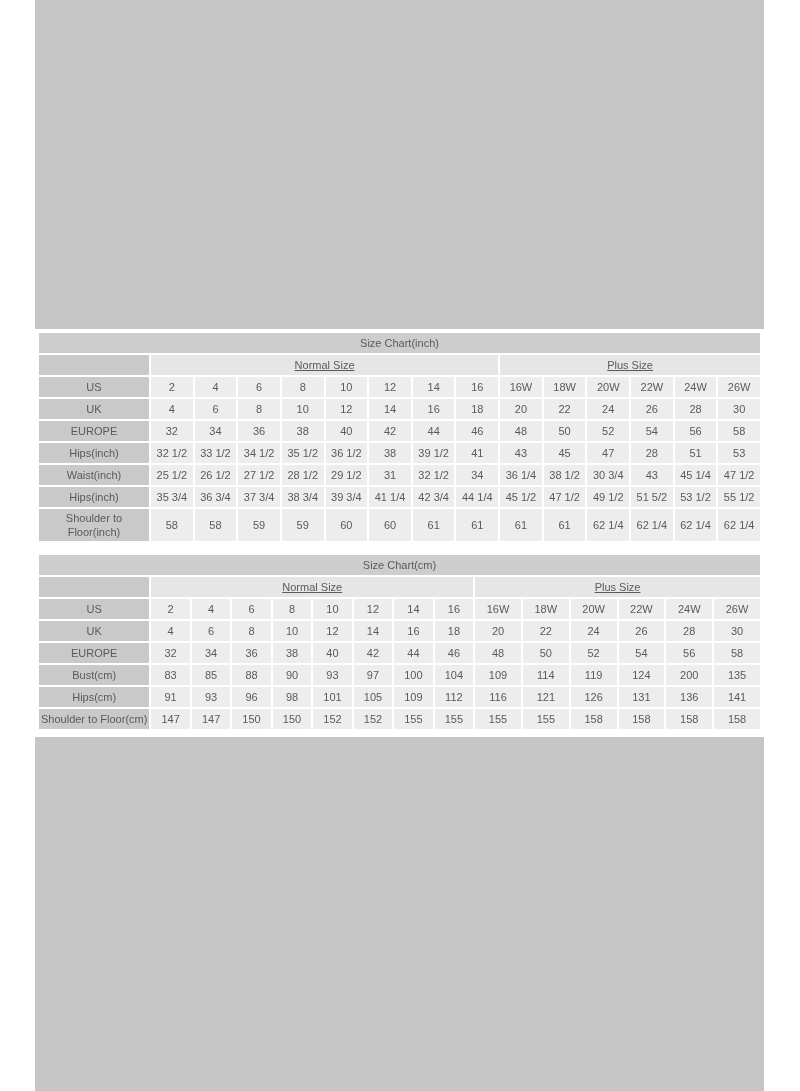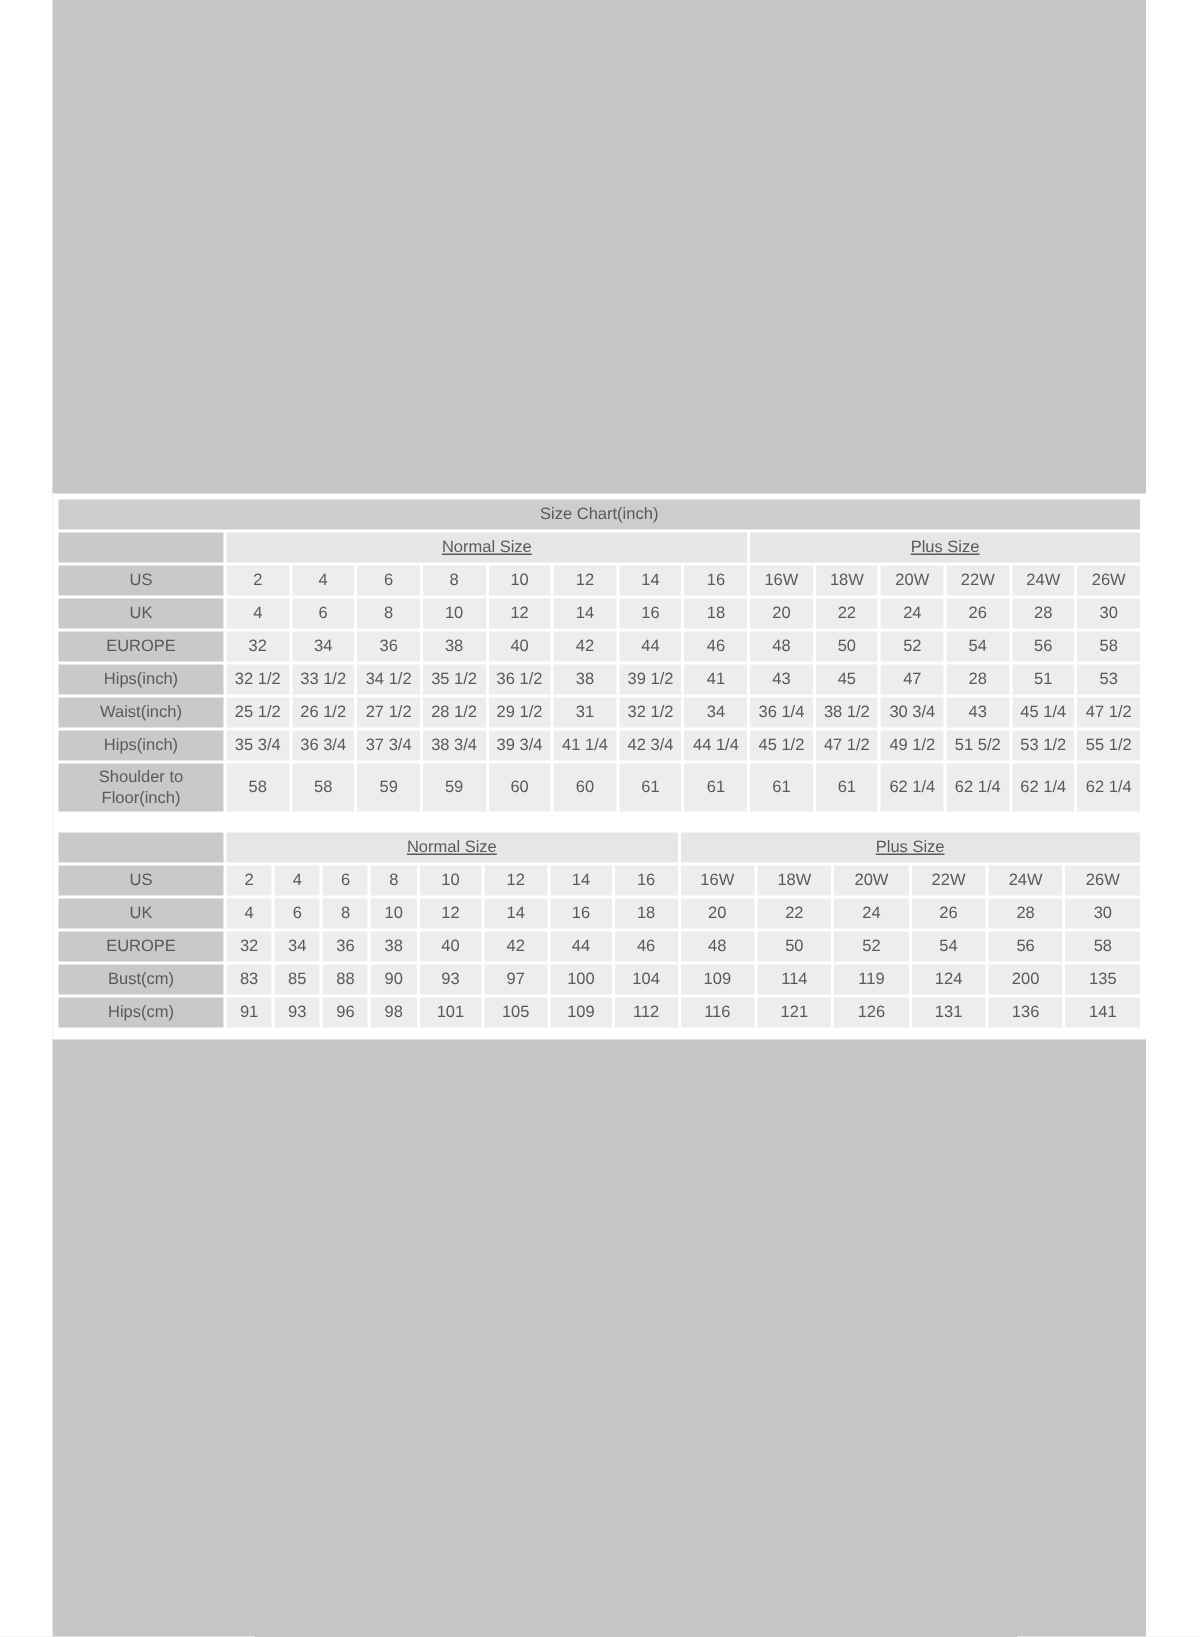--- a/index.html
+++ b/index.html
@@ -204,20 +204,23 @@
               <td class="data-cell">62 1/4</td>
               <td class="data-cell">62 1/4</td>
               <td class="data-cell">62 1/4</td>
               <td class="data-cell">62 1/4</td>
             </tr>
           </tbody>
         </table>
         <table class="size-table">
           <tbody>
             <tr>
+              <td colspan="15" class="title-cell">Size Chart(cm)</td>
+            </tr>
+            <tr>
               <td class="label-cell"></td>
               <td colspan="8" class="group-cell">Normal Size</td>
               <td colspan="6" class="group-cell">Plus Size</td>
             </tr>
             <tr>
               <td class="label-cell">US</td>
               <td class="data-cell">2</td>
               <td class="data-cell">4</td>
               <td class="data-cell">6</td>
               <td class="data-cell">8</td>
@@ -293,17 +296,34 @@
               <td class="data-cell">105</td>
               <td class="data-cell">109</td>
               <td class="data-cell">112</td>
               <td class="data-cell">116</td>
               <td class="data-cell">121</td>
               <td class="data-cell">126</td>
               <td class="data-cell">131</td>
               <td class="data-cell">136</td>
               <td class="data-cell">141</td>
             </tr>
+            <tr>
+              <td class="label-cell">Shoulder to Floor(cm)</td>
+              <td class="data-cell">147</td>
+              <td class="data-cell">147</td>
+              <td class="data-cell">150</td>
+              <td class="data-cell">150</td>
+              <td class="data-cell">152</td>
+              <td class="data-cell">152</td>
+              <td class="data-cell">155</td>
+              <td class="data-cell">155</td>
+              <td class="data-cell">155</td>
+              <td class="data-cell">155</td>
+              <td class="data-cell">158</td>
+              <td class="data-cell">158</td>
+              <td class="data-cell">158</td>
+              <td class="data-cell">158</td>
+            </tr>
           </tbody>
         </table>
       </div>
   </div>
 </div>
 
 </body></html>

